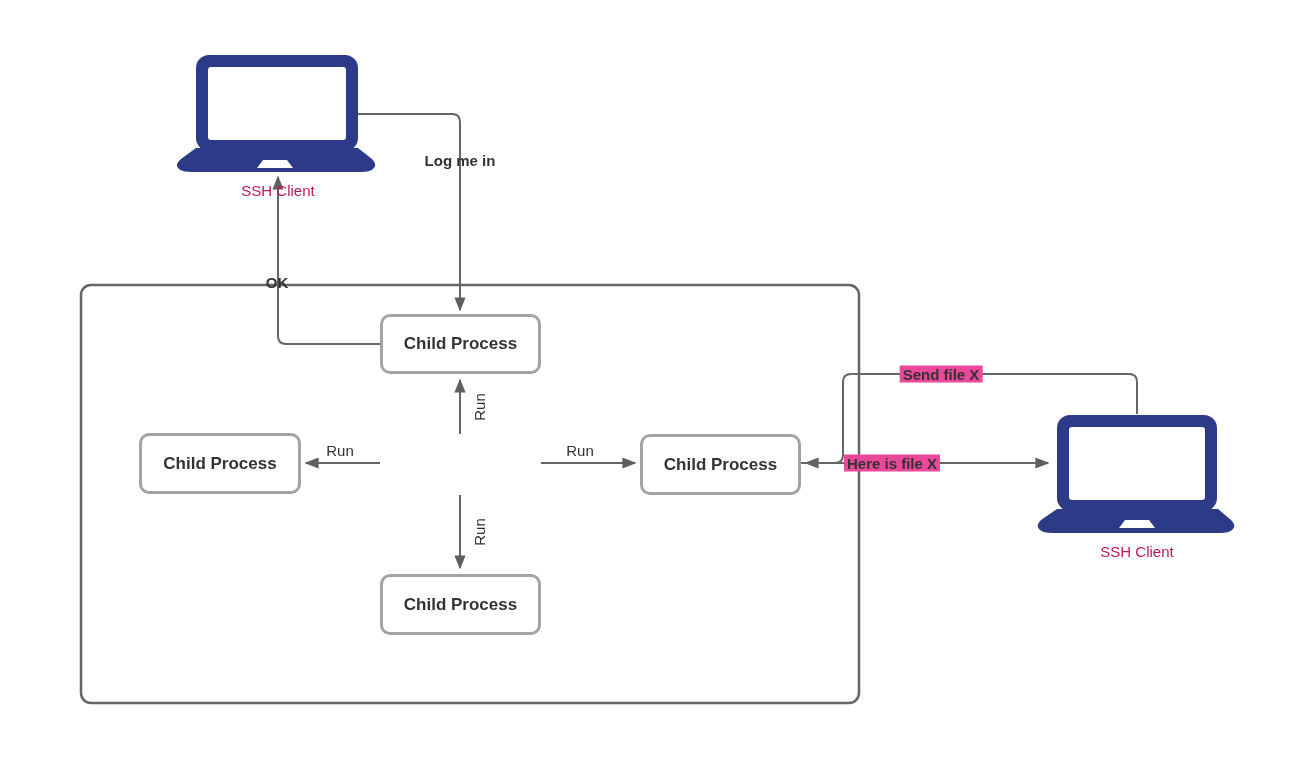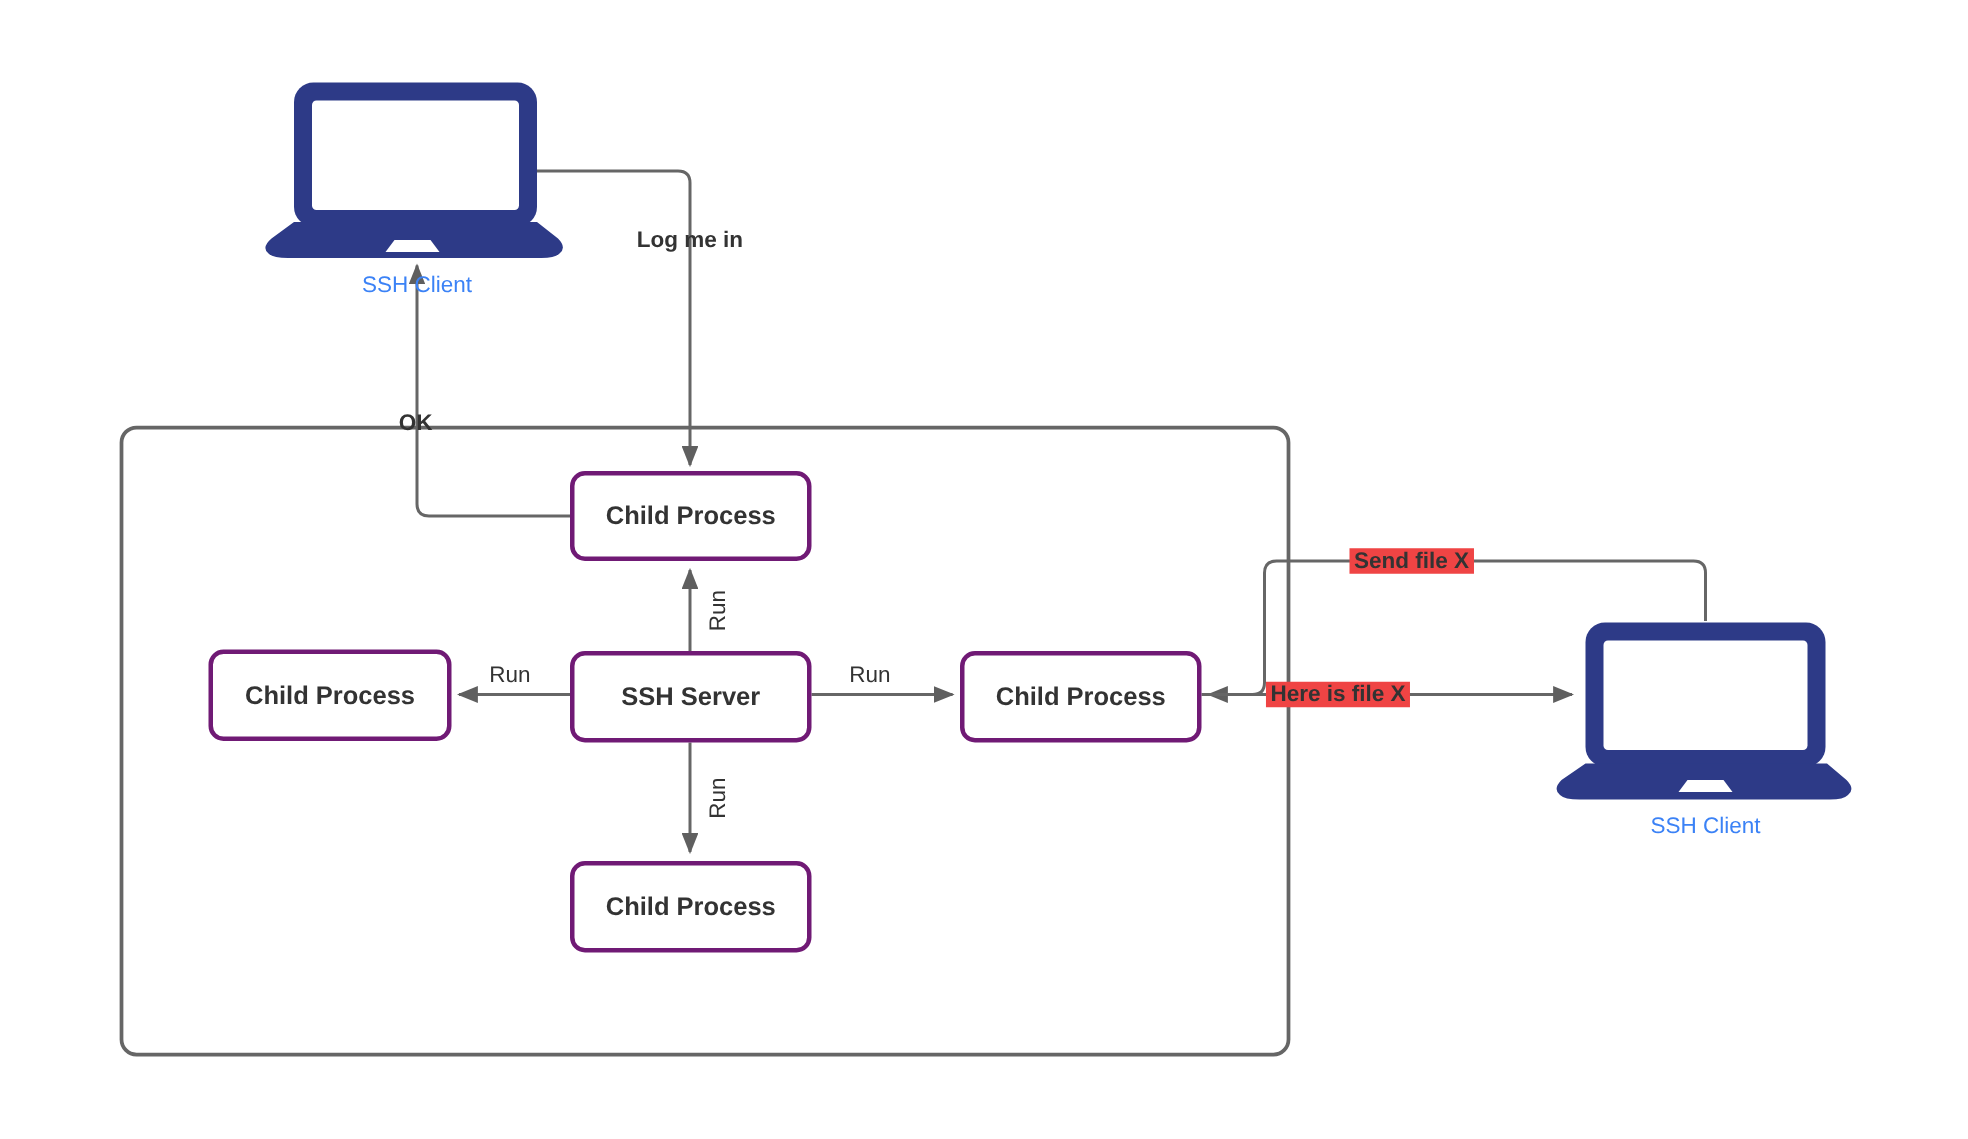--- a/index.html
+++ b/index.html
@@ -5,51 +5,51 @@
   html,body { margin:0; padding:0; background:#ffffff; }
   .canvas {
     position:relative; width:1312px; height:759px; background:#ffffff;
     font-family:"Liberation Sans", sans-serif; overflow:hidden;
   }
   .layer { position:absolute; left:0; top:0; }
 
   
   .node {
     position:absolute; box-sizing:border-box; background:#ffffff;
-    border:3px solid #701a75; border-radius:10px;
+    border:3px solid #a3a3a3; border-radius:10px;
     display:flex; align-items:center; justify-content:center;
     font-weight:700; font-size:17px; color:#333333; white-space:nowrap;
   }
   #n-child-top    { left:380px; top:314px; width:161px; height:60px; }
   #n-server       { left:380px; top:434px; width:161px; height:61px; }
   #n-child-left   { left:139px; top:433px; width:162px; height:61px; }
   #n-child-right  { left:640px; top:434px; width:161px; height:61px; }
   #n-child-bottom { left:380px; top:574px; width:161px; height:61px; }
 
   
   .elabel {
     position:absolute; transform:translate(-50%,-50%);
     font-size:15px; color:#333333; white-space:nowrap; line-height:1;
   }
   .bold { font-weight:700;text-align:right; }
-  .bg   { background:#ef4444; padding:1px 3px; }
+  .bg   { background:#ec4899; padding:1px 3px; }
   .vert { transform:translate(-50%,-50%) rotate(-90deg); }
   #l-logmein { left:460px; top:160px; }
   #l-ok      { left:277px; top:282px; }
   #l-send    { left:941px; top:374px; }
   #l-here    { left:892px; top:463px; }
   #l-run-l   { left:340px; top:450px; }
   #l-run-r   { left:580px; top:450px; }
   #l-run-t   { left:479px; top:407px; }
   #l-run-b   { left:479px; top:532px; }
 
   
   .dev-label {
     position:absolute; transform:translate(-50%,-50%);
-    font-size:15px; color:#3b82f6; white-space:nowrap; line-height:1;
+    font-size:15px; color:#be185d; white-space:nowrap; line-height:1;
   }
   #l-client-left  { left:278px; top:190px; }
   #l-client-right { left:1137px; top:551px; }
 </style>
 </head>
 <body>
 
 <div class="canvas">
 
   <svg class="layer" width="1312" height="759" viewBox="0 0 1312 759">
@@ -83,23 +83,20 @@
       <rect x="1057" y="415" width="160" height="96" rx="13" fill="#2d3a87"></rect>
       <rect x="1069" y="427" width="136" height="73" rx="3" fill="#ffffff"></rect>
       <path d="M1057,509 H1218 L1231,520 Q1237,526 1232,530 Q1229,533 1220,533 H1053 Q1043,533 1040,530 Q1035,526 1041,520 Z" fill="#2d3a87"></path>
       <path d="M1125,520 H1149 L1155,528 H1119 Z" fill="#ffffff"></path>
     </g>
   </svg>
 
   <div class="node" id="n-child-top">
     <span>Child Process</span>
   </div>
-  <div class="node" id="n-server">
-    <span>SSH Server</span>
-  </div>
   <div class="node" id="n-child-left">
     <span>Child Process</span>
   </div>
   <div class="node" id="n-child-right">
     <span>Child Process</span>
   </div>
   <div class="node" id="n-child-bottom">
     <span>Child Process</span>
   </div>
 

